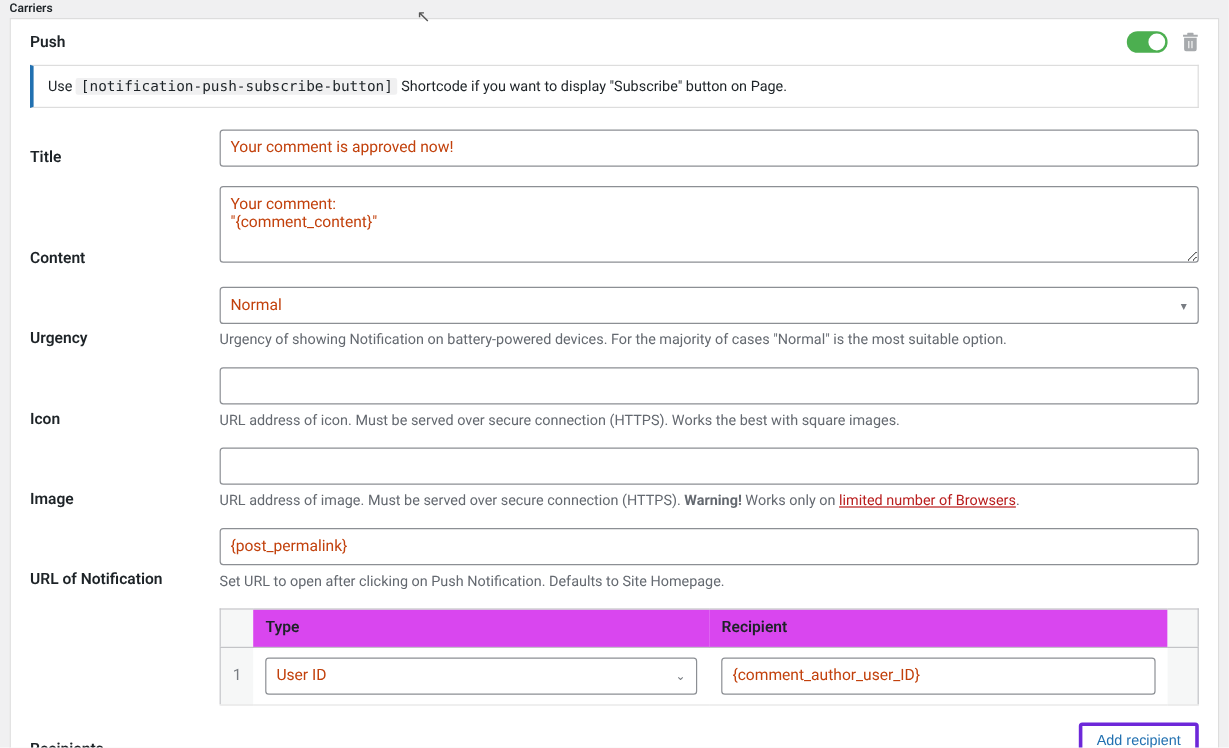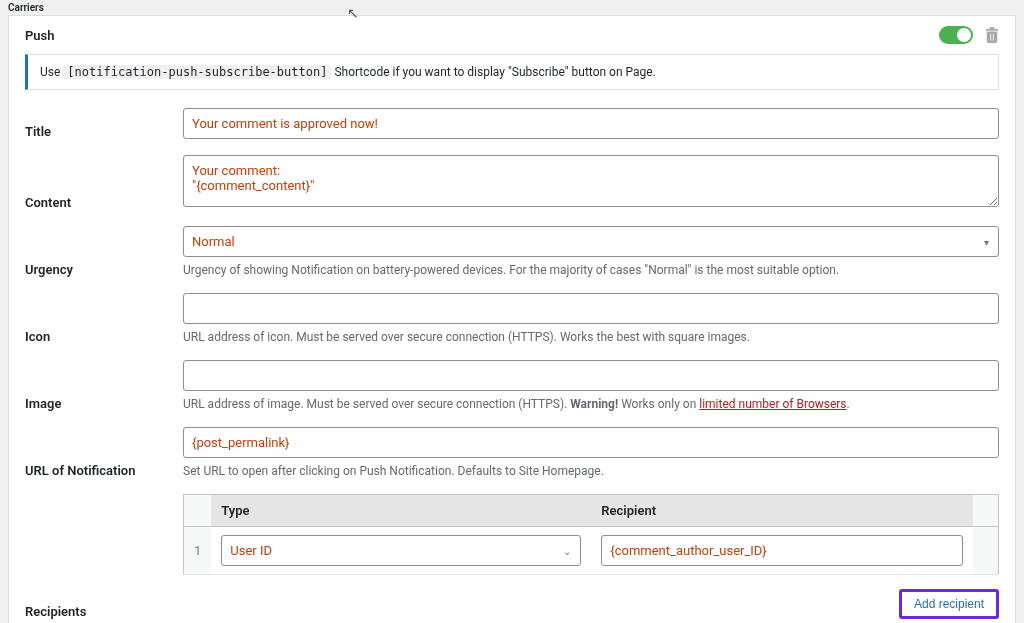--- a/index.html
+++ b/index.html
@@ -99,21 +99,21 @@
       width: 100%;
       padding: 7px 8px;
       border: 1px solid #8c8f94;
       border-radius: 3px;
       font-size: 13px;
       font-family: inherit;
       background: #fff;
       color: #c2410c;
     }
     .textarea-input {
-      height: 52px;
+      height: 64px;
       resize: vertical;
     }
     .select-input {
       appearance: none;
       background: #fff;
       padding-right: 28px;
       position: relative;
     }
     .select-wrapper {
       position: relative;
@@ -135,21 +135,21 @@
     .help-text a {
       color: #b91c1c;
       text-decoration: underline;
     }
     .recipients-table {
       width: 100%;
       border-collapse: collapse;
       border: 1px solid #c3c4c7;
     }
     .recipients-table th {
-      background: #e5e5e5;
+      background: #d946ef;
       text-align: left;
       font-weight: 600;
       padding: 8px 10px;
       border-bottom: 1px solid #c3c4c7;
       font-size: 13px;
     }
     .recipients-table td {
       padding: 8px 10px;
       border-bottom: 1px solid #e5e5e5;
       vertical-align: middle;

